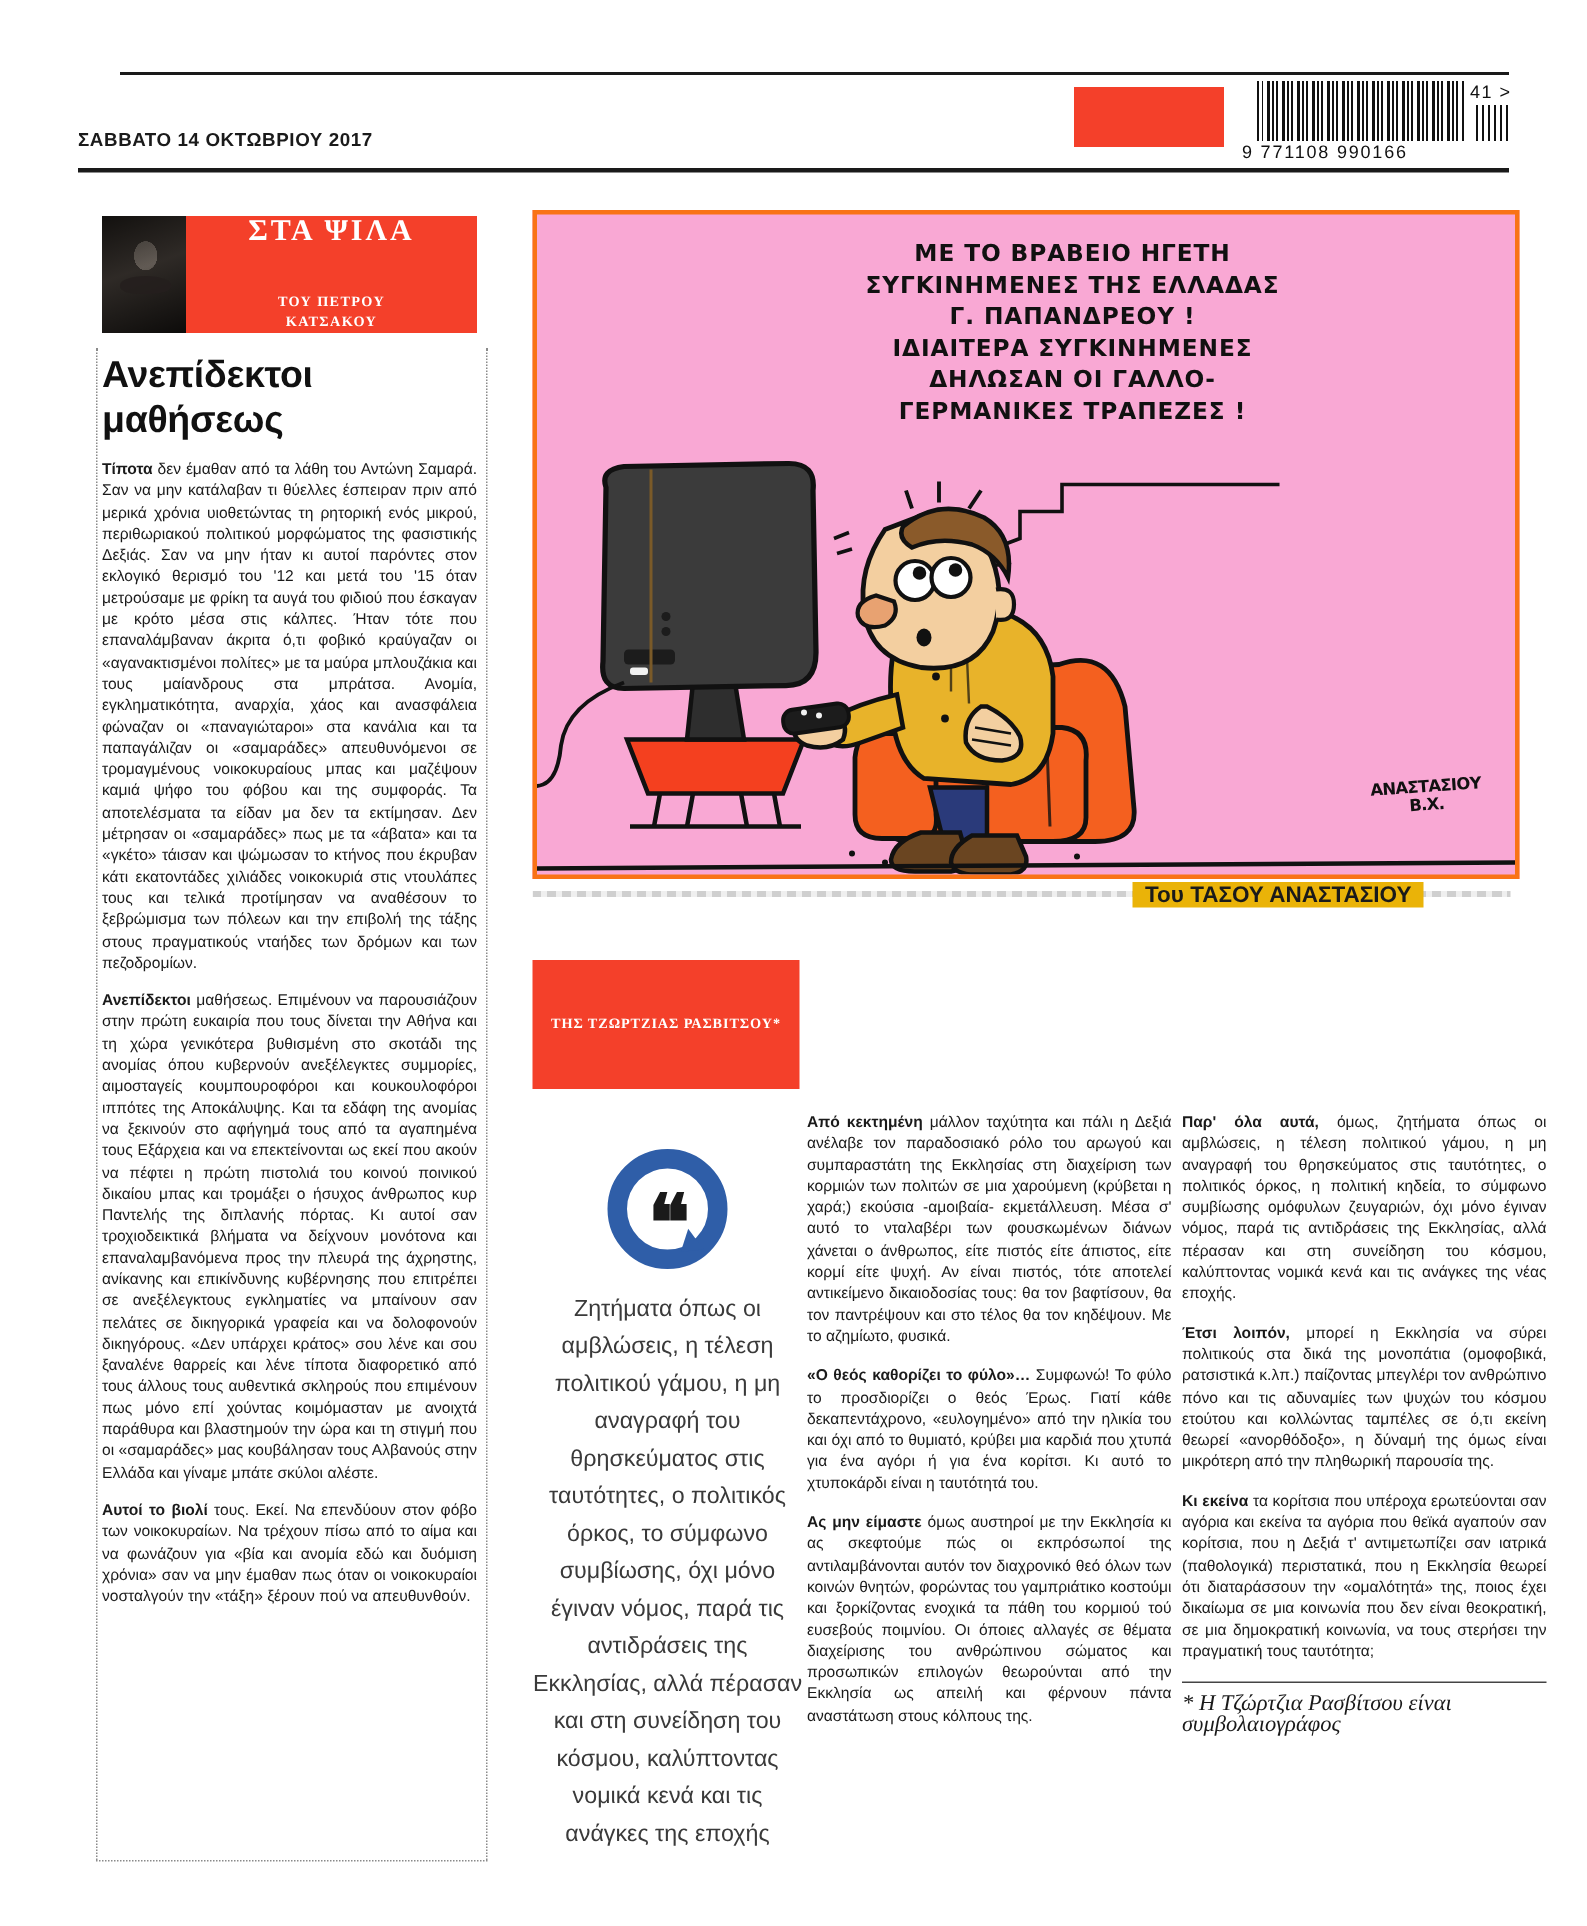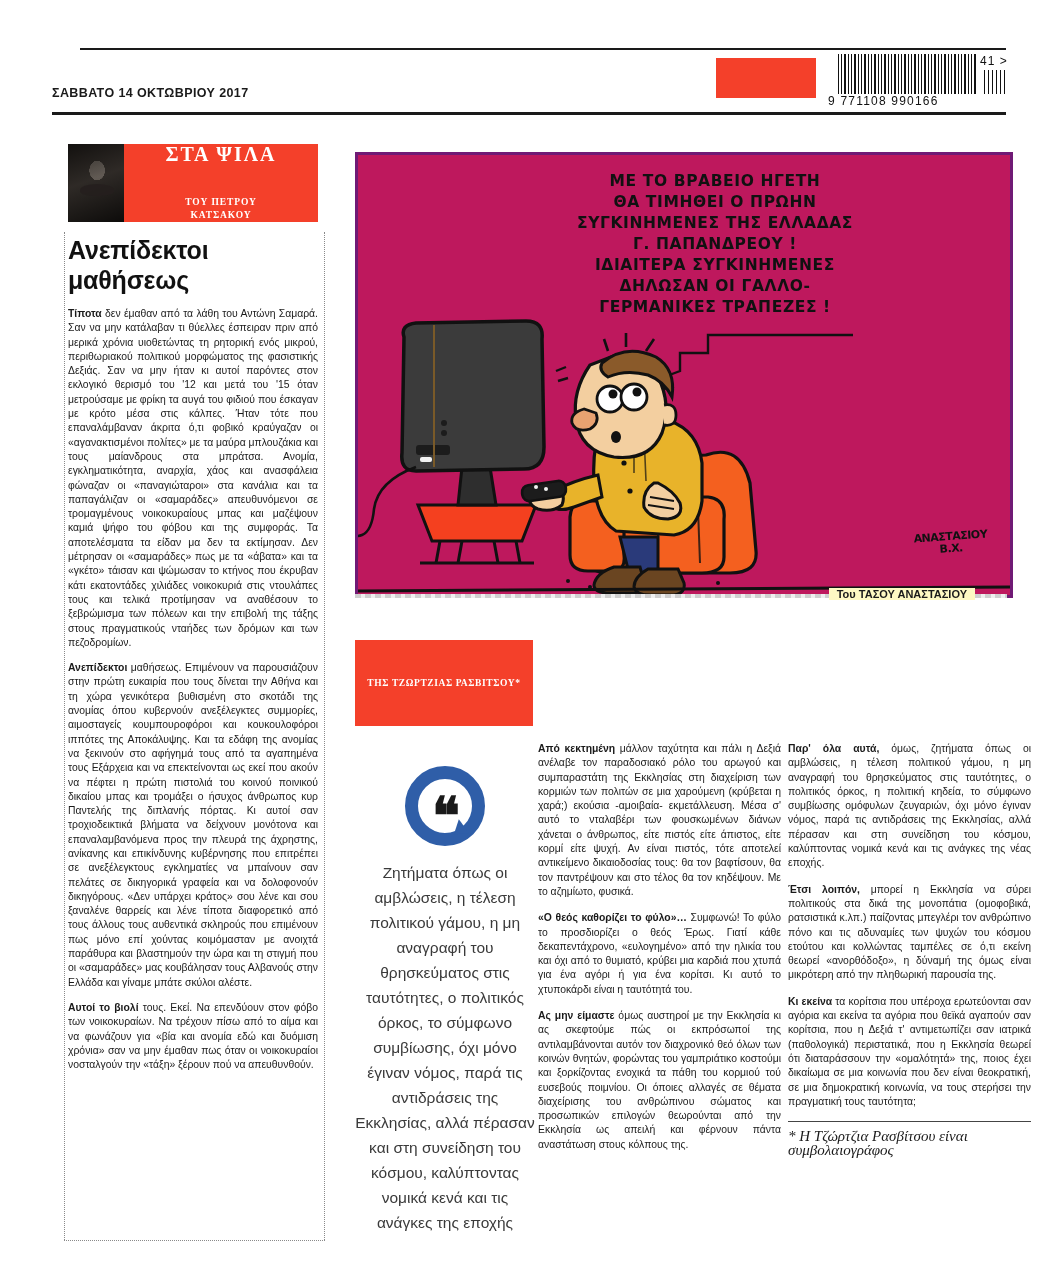--- a/index.html
+++ b/index.html
@@ -78,41 +78,41 @@
     margin:0 0 11px 0;
     font-family:"Liberation Sans",sans-serif;
     font-size:10.4px;line-height:14.3px;text-align:justify;color:#1a1a1a;
   }
   .op-body p b{font-weight:700;}
   .dotted-v{position:absolute;border-left:1px dotted #8a8a8a;}
   .dotted-h{position:absolute;border-top:1px dotted #8a8a8a;}
 
   
   .cartoon{position:absolute;left:355px;top:140px;width:652px;height:440px;
-    border:3px solid #701a75;background:#be185d;overflow:hidden;margin-top:12px;}
+    border:3px solid #f97316;background:#f9a8d4;overflow:hidden;}
   .bubble{
     position:absolute;left:172px;top:16px;width:370px;
     text-align:center;font-family:"DejaVu Sans",sans-serif;font-weight:700;
     font-size:15.5px;line-height:21px;letter-spacing:.6px;color:#111;
   }
   .bubble div{white-space:nowrap;}
   .tail-svg{position:absolute;left:300px;top:176px;}
   .toon-svg{position:absolute;left:0;top:150px;}
   .signature{
     position:absolute;right:22px;bottom:40px;
     font-family:"DejaVu Sans",sans-serif;font-weight:700;font-size:11px;
     color:#111;transform:rotate(-4deg);line-height:12px;text-align:center;
     letter-spacing:-.5px;
   }
   .credit-row{position:absolute;left:355px;top:588px;width:652px;height:16px;}
   .credit-rule{position:absolute;left:0;top:6px;width:652px;height:4px;
     background:repeating-linear-gradient(90deg,#cfcfcf 0 6px,#efefef 6px 10px);}
   .credit-text{
-    position:absolute;right:32px;top:0;background:#fef9c3;padding:0 8px;
-    font-family:"Liberation Sans",sans-serif;font-weight:700;font-size:11px;color:#1a1a1a;white-space:nowrap;
+    position:absolute;right:58px;top:0;background:#eab308;padding:0 8px;
+    font-family:"Liberation Sans",sans-serif;font-weight:700;font-size:15px;color:#1a1a1a;white-space:nowrap;
   }
 
   
   .art-head{position:absolute;left:355px;top:640px;width:652px;height:86px;}
   .author-box{
     position:absolute;left:0;top:0;width:178px;height:86px;background:#f4402a;
     display:flex;align-items:center;justify-content:center;
   }
   .author-box span{
     font-family:"Liberation Serif",serif;font-weight:700;color:#fff;
@@ -197,21 +197,20 @@
     <div class="op-body">
       <p><b>Τίποτα</b><span> δεν έμαθαν από τα λάθη του Αντώνη Σαμαρά. Σαν να μην κατάλαβαν τι θύελλες έσπειραν πριν από μερικά χρόνια υιοθετώντας τη ρητορική ενός μικρού, περιθωριακού πολιτικού μορφώματος της φασιστικής Δεξιάς. Σαν να μην ήταν κι αυτοί παρόντες στον εκλογικό θερισμό του '12 και μετά του '15 όταν μετρούσαμε με φρίκη τα αυγά του φιδιού που έσκαγαν με κρότο μέσα στις κάλπες. Ήταν τότε που επαναλάμβαναν άκριτα ό,τι φοβικό κραύγαζαν οι «αγανακτισμένοι πολίτες» με τα μαύρα μπλουζάκια και τους μαίανδρους στα μπράτσα. Ανομία, εγκληματικότητα, αναρχία, χάος και ανασφάλεια φώναζαν οι «παναγιώταροι» στα κανάλια και τα παπαγάλιζαν οι «σαμαράδες» απευθυνόμενοι σε τρομαγμένους νοικοκυραίους μπας και μαζέψουν καμιά ψήφο του φόβου και της συμφοράς. Τα αποτελέσματα τα είδαν μα δεν τα εκτίμησαν. Δεν μέτρησαν οι «σαμαράδες» πως με τα «άβατα» και τα «γκέτο» τάισαν και ψώμωσαν το κτήνος που έκρυβαν κάτι εκατοντάδες χιλιάδες νοικοκυριά στις ντουλάπες τους και τελικά προτίμησαν να αναθέσουν το ξεβρώμισμα των πόλεων και την επιβολή της τάξης στους πραγματικούς νταήδες των δρόμων και των πεζοδρομίων.</span></p>
       <p><b>Ανεπίδεκτοι</b><span> μαθήσεως. Επιμένουν να παρουσιάζουν στην πρώτη ευκαιρία που τους δίνεται την Αθήνα και τη χώρα γενικότερα βυθισμένη στο σκοτάδι της ανομίας όπου κυβερνούν ανεξέλεγκτες συμμορίες, αιμοσταγείς κουμπουροφόροι και κουκουλοφόροι ιππότες της Αποκάλυψης. Και τα εδάφη της ανομίας να ξεκινούν στο αφήγημά τους από τα αγαπημένα τους Εξάρχεια και να επεκτείνονται ως εκεί που ακούν να πέφτει η πρώτη πιστολιά του κοινού ποινικού δικαίου μπας και τρομάξει ο ήσυχος άνθρωπος κυρ Παντελής της διπλανής πόρτας. Κι αυτοί σαν τροχιοδεικτικά βλήματα να δείχνουν μονότονα και επαναλαμβανόμενα προς την πλευρά της άχρηστης, ανίκανης και επικίνδυνης κυβέρνησης που επιτρέπει σε ανεξέλεγκτους εγκληματίες να μπαίνουν σαν πελάτες σε δικηγορικά γραφεία και να δολοφονούν δικηγόρους. «Δεν υπάρχει κράτος» σου λένε και σου ξαναλένε θαρρείς και λένε τίποτα διαφορετικό από τους άλλους τους αυθεντικά σκληρούς που επιμένουν πως μόνο επί χούντας κοιμόμασταν με ανοιχτά παράθυρα και βλαστημούν την ώρα και τη στιγμή που οι «σαμαράδες» μας κουβάλησαν τους Αλβανούς στην Ελλάδα και γίναμε μπάτε σκύλοι αλέστε.</span></p>
       <p><b>Αυτοί το βιολί</b><span> τους. Εκεί. Να επενδύουν στον φόβο των νοικοκυραίων. Να τρέχουν πίσω από το αίμα και να φωνάζουν για «βία και ανομία εδώ και δυόμιση χρόνια» σαν να μην έμαθαν πως όταν οι νοικοκυραίοι νοσταλγούν την «τάξη» ξέρουν πού να απευθυνθούν.</span></p>
     </div>
   </div>
 
   <div class="cartoon">
     <div class="bubble">
       <div>ΜΕ ΤΟ ΒΡΑΒΕΙΟ ΗΓΕΤΗ</div>
-      <div>ΘΑ ΤΙΜΗΘΕΙ Ο ΠΡΩΗΝ</div>
       <div>ΣΥΓΚΙΝΗΜΕΝΕΣ ΤΗΣ ΕΛΛΑΔΑΣ</div>
       <div>Γ. ΠΑΠΑΝΔΡΕΟΥ !</div>
       <div>ΙΔΙΑΙΤΕΡΑ ΣΥΓΚΙΝΗΜΕΝΕΣ</div>
       <div>ΔΗΛΩΣΑΝ ΟΙ ΓΑΛΛΟ-</div>
       <div>ΓΕΡΜΑΝΙΚΕΣ ΤΡΑΠΕΖΕΣ !</div>
     </div>
 
     <svg class="tail-svg" width="200" height="70">
       <polyline points="195,4 50,4 50,22 22,22 22,40 6,46" fill="none" stroke="#111" stroke-width="2.4"></polyline>
       <line x1="4" y1="52" x2="14" y2="50" stroke="#111" stroke-width="2.2"></line>

